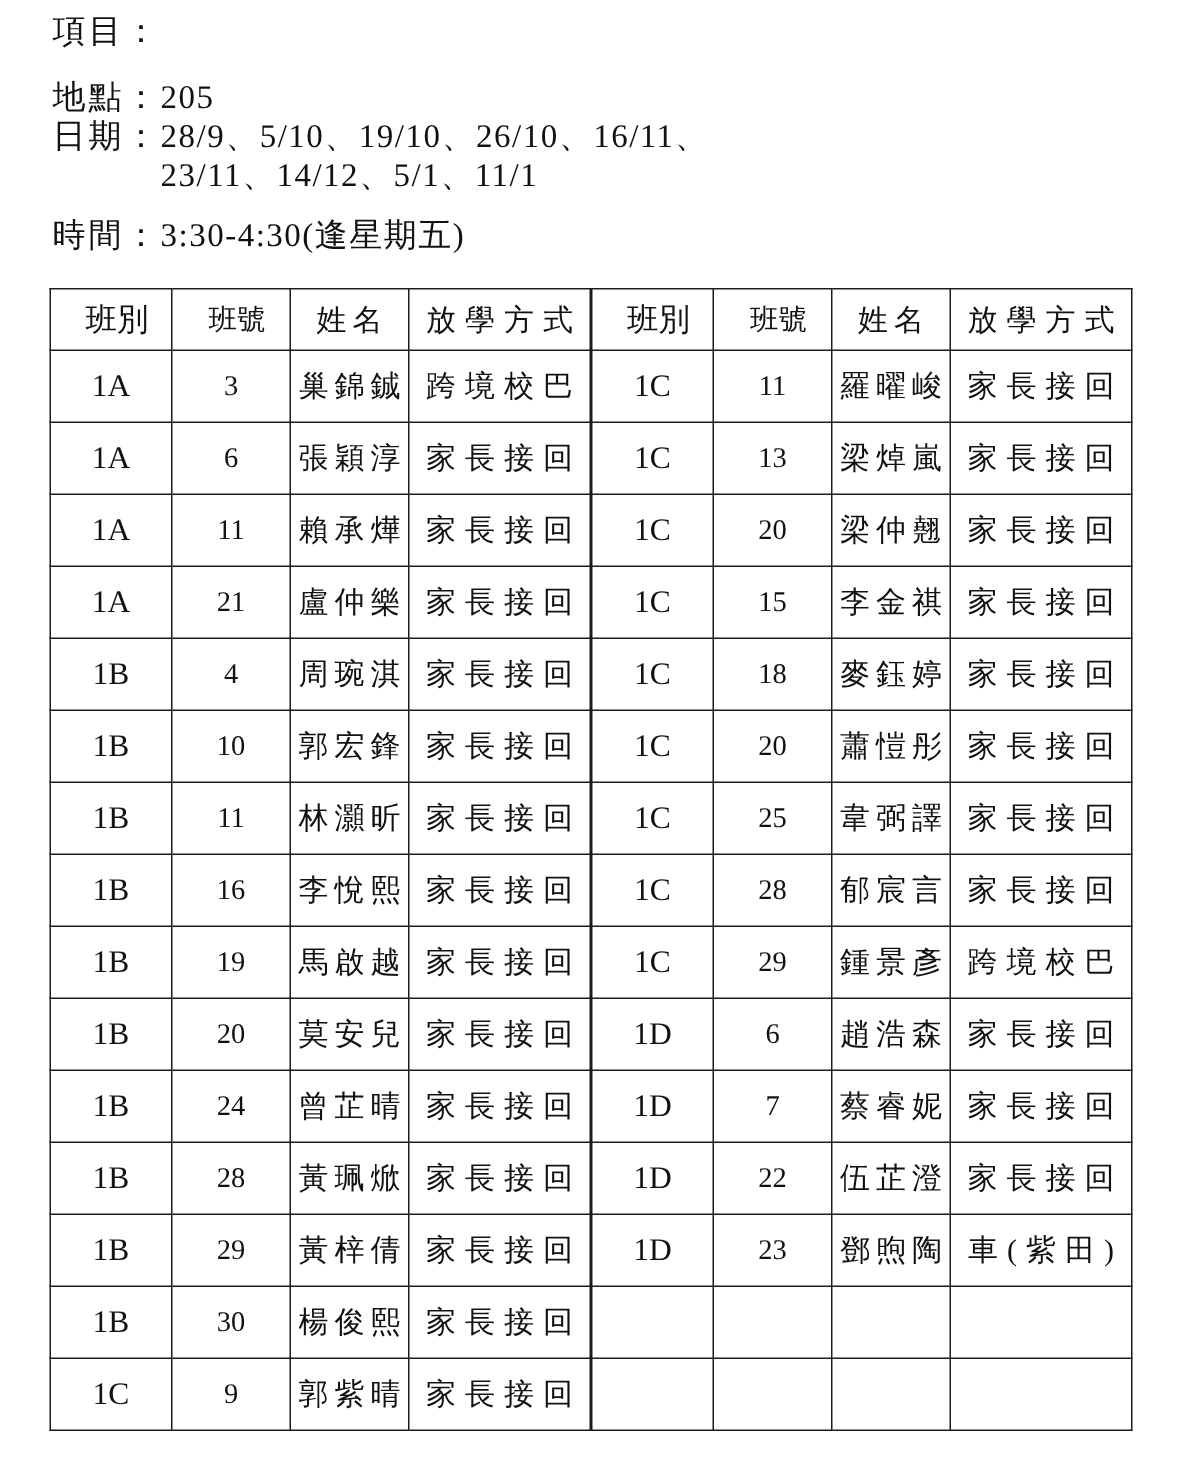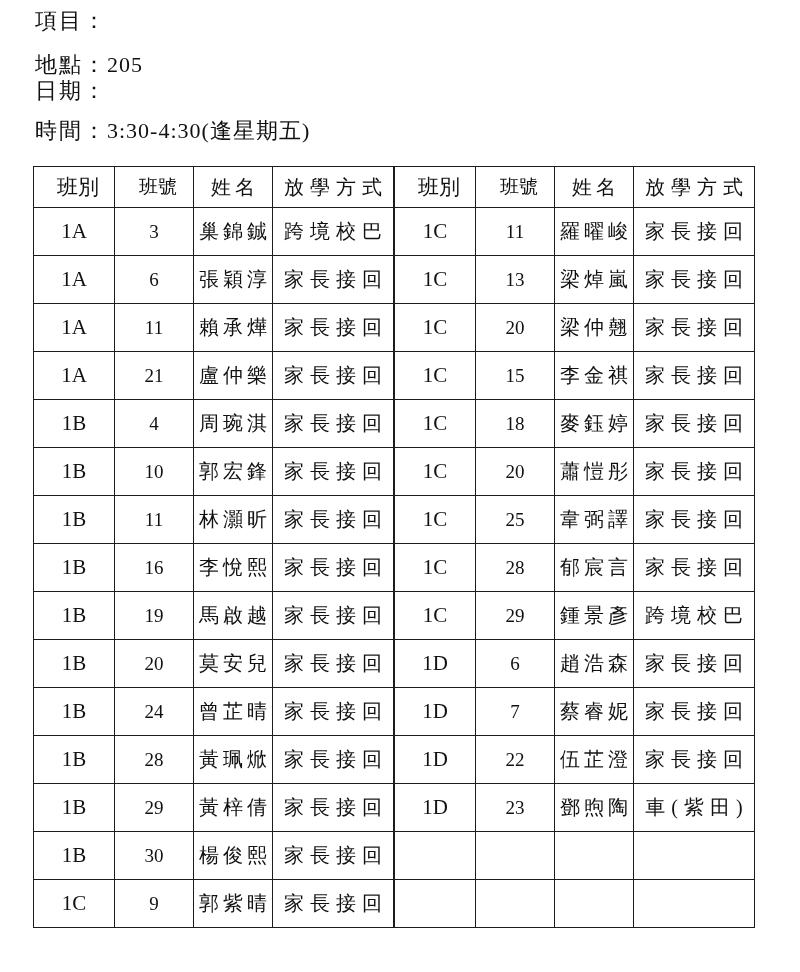--- a/index.html
+++ b/index.html
@@ -84,20 +84,24 @@
       <span class="info-label">項目：</span>
     </div>
 
     <div class="info-line venue">
       <span class="info-label">地點：</span>
       <span class="info-value">205</span>
     </div>
 
     <div class="info-line date">
       <span class="info-label">日期：</span>
+      <span class="info-value date-lines">
+        <span class="date-line">28/9、5/10、19/10、26/10、16/11、</span>
+        <span class="date-line">23/11、14/12、5/1、11/1</span>
+      </span>
     </div>
 
     <div class="info-line time">
       <span class="info-label">時間：</span>
       <span class="info-value">3:30-4:30(逢星期五)</span>
     </div>
 
   </div>
 
   <div class="tables">

